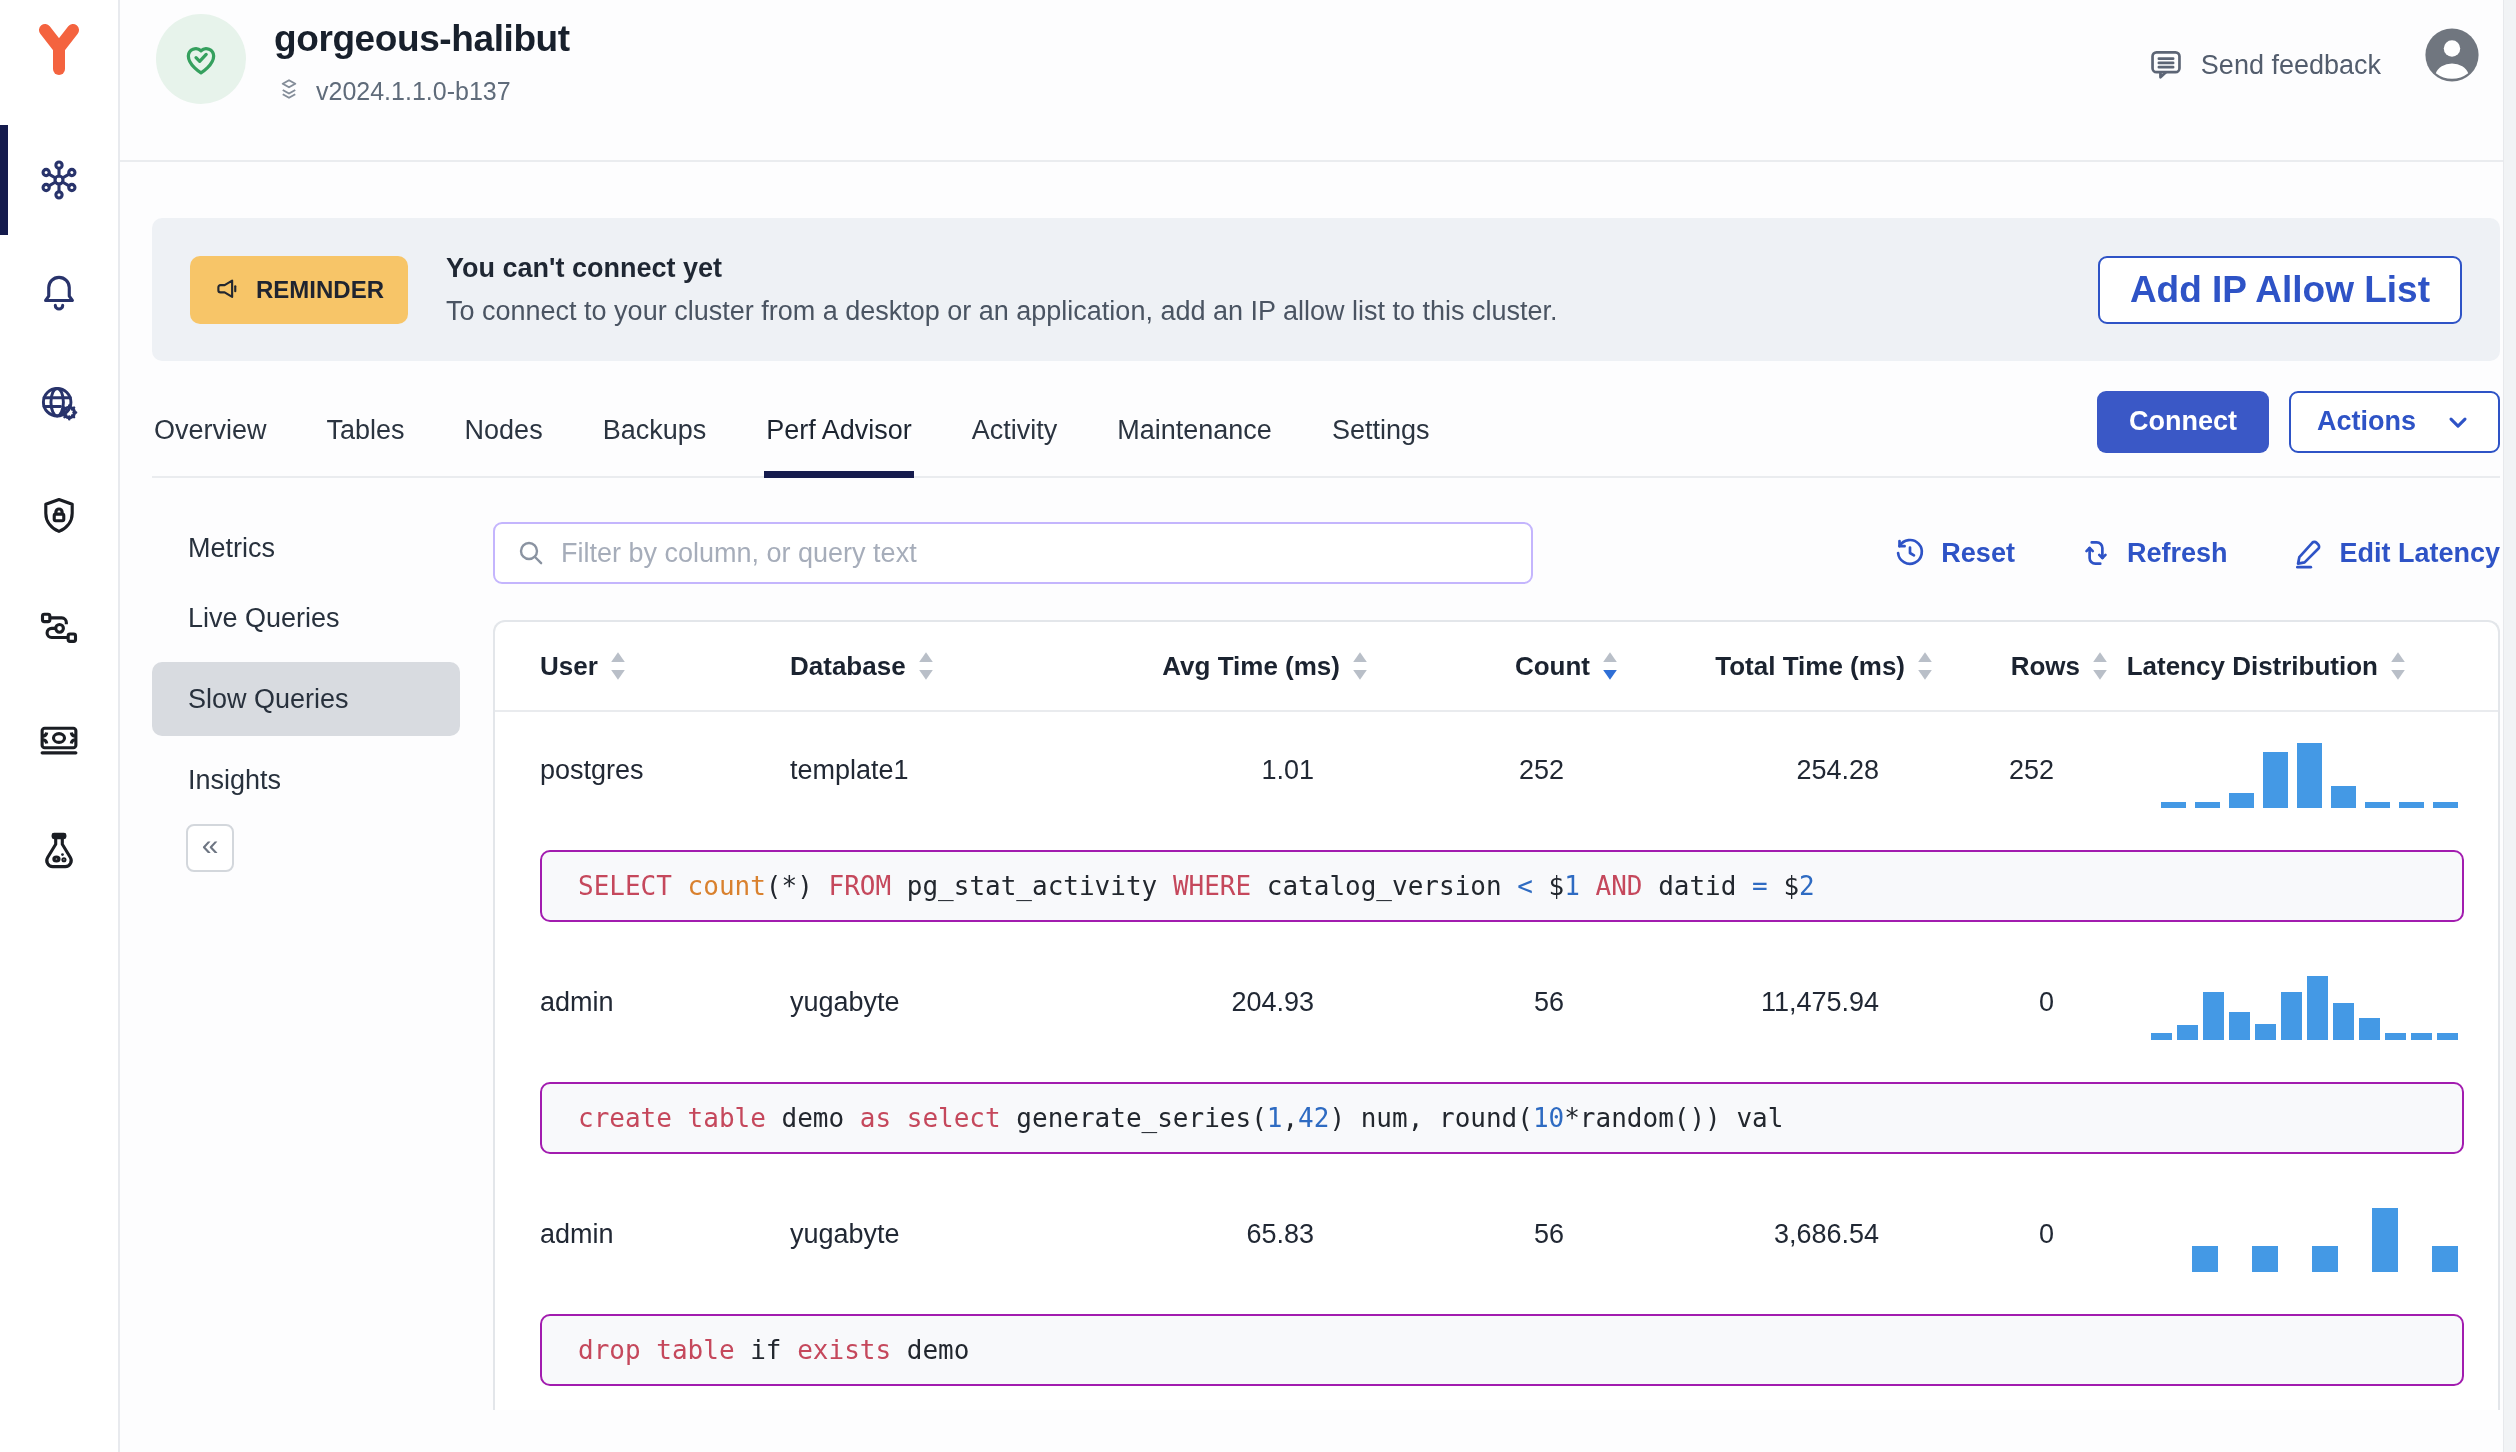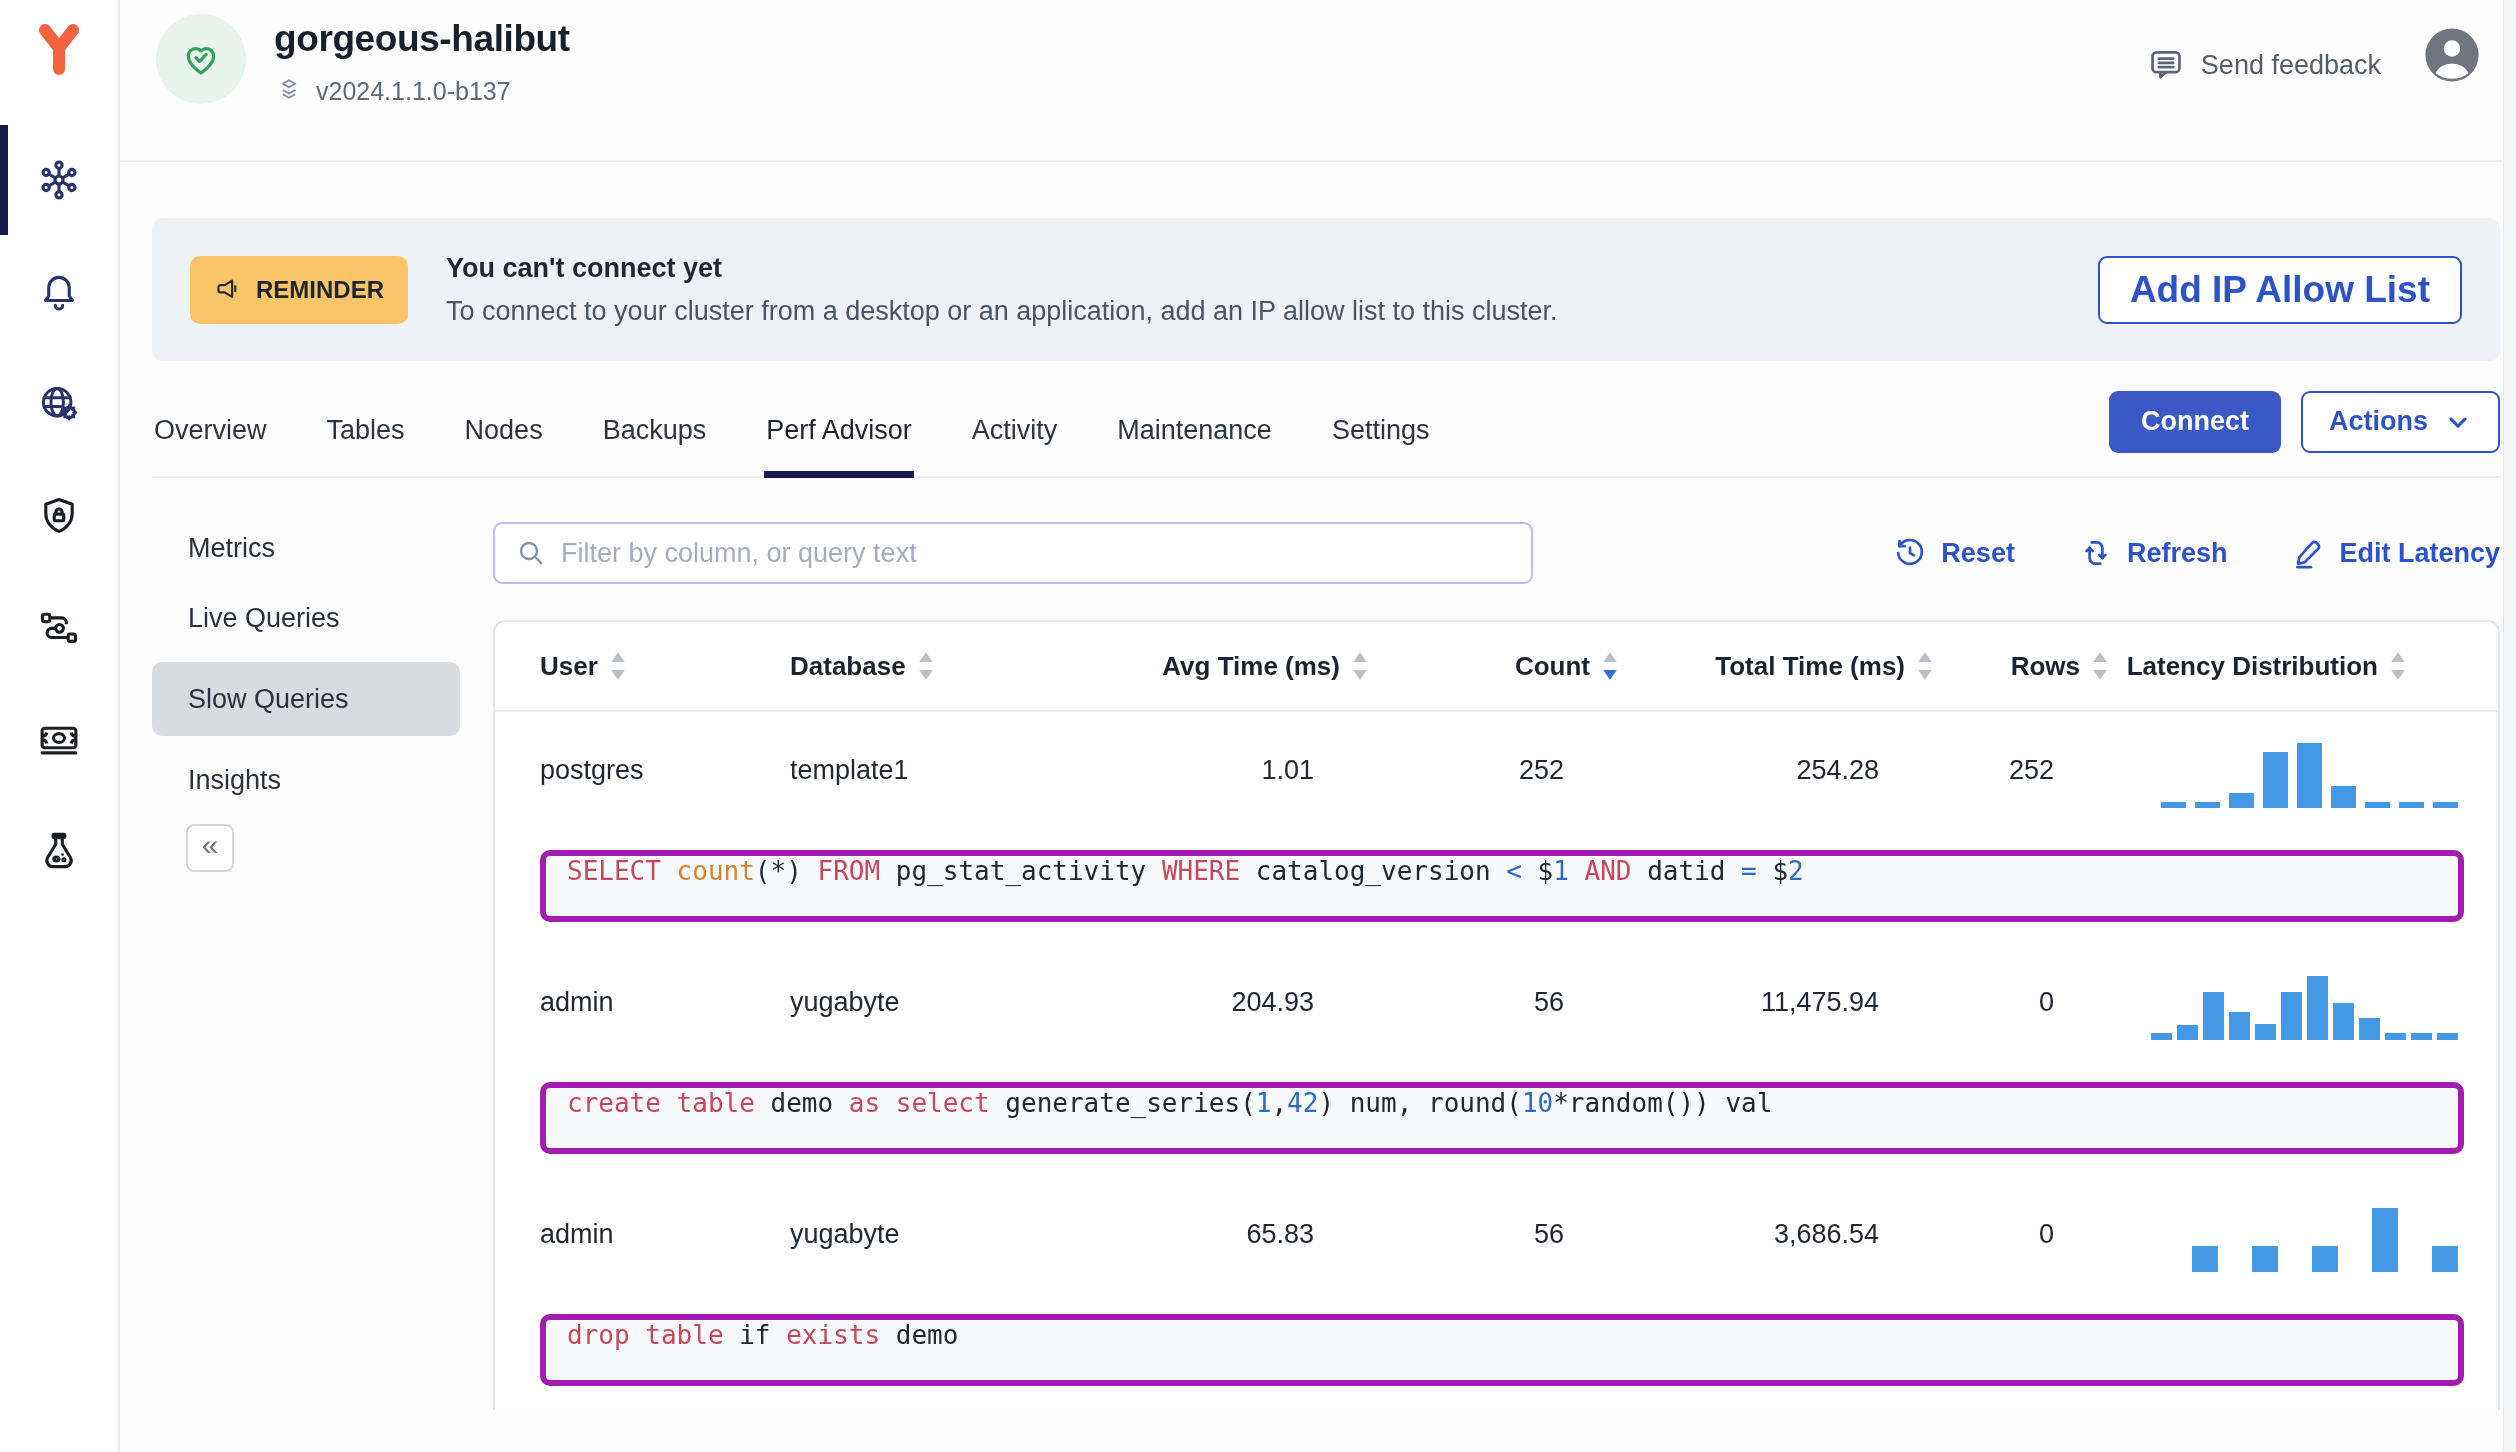--- a/index.html
+++ b/index.html
@@ -47,21 +47,21 @@
   
   .tabrow { margin:18px 16px 0 32px; display:flex; align-items:center; border-bottom:2px solid #eaecef; }
   .tabs { display:flex; gap:56px; }
   .tab { font-size:27px; color:#2b3440; padding:36px 2px 30px; cursor:pointer; position:relative; background:none; border:none; font-family:inherit; }
   .tab.active { color:#1c2430; }
   .tab.active::after { content:""; position:absolute; left:0; right:0; bottom:-2px; height:7px; background:var(--navy); }
   .tabrow-btns { margin-left:auto; display:flex; gap:20px; align-items:center; padding-bottom:12px; }
   .btn-solid { height:62px; padding:0 32px; background:var(--accent-solid); color:#fff; border:none; border-radius:9px;
                font-size:27px; font-weight:700; cursor:pointer; font-family:inherit; }
   .btn-outline { height:62px; padding:0 26px; background:#fff; border:2.5px solid var(--accent); border-radius:9px;
-                 color:var(--accent); font-size:27px; font-weight:700; cursor:pointer; display:flex; align-items:center; gap:16px; font-family:inherit; }
+                 color:var(--accent); font-size:27px; font-weight:700; cursor:pointer; display:flex; align-items:center; gap:28px; font-family:inherit; }
   .btn-outline svg { width:28px; height:28px; }
 
   
   .content { display:flex; padding:44px 16px 0 32px; align-items:flex-start; }
   .subnav { width:308px; margin-right:33px; flex:none; }
   .subnav-item { height:52px; display:flex; align-items:center; padding-left:36px; font-size:27px; color:#28313d;
                  border-radius:10px; margin-bottom:18px; cursor:pointer; }
   .subnav-item.selected { background:var(--pill); height:74px; font-size:27px; }
   .collapse-btn { width:48px; height:48px; margin:16px 0 0 34px; background:#fff; border:2px solid #d3d7dc; border-radius:8px;
                   color:#6d7582; font-size:30px; display:flex; align-items:center; justify-content:center; cursor:pointer; padding-bottom:6px; }
@@ -84,22 +84,22 @@
   .th { display:flex; align-items:center; gap:10px; font-size:26px; font-weight:600; color:#1b2330; }
   .th.left { justify-content:flex-start; } .th.left.first { padding-left:45px; }
   .th.right { justify-content:flex-end; }
   .th.latency { justify-content:flex-end; padding-right:90px; }
   .sort { width:20px; height:30px; flex:none; }
   .trow { height:116px; font-size:27px; color:#212834; }
   .td.left { padding-left:0; } .td.first { padding-left:45px; }
   .td.num { text-align:right; padding-right:56px; }
   .hist { display:flex; align-items:flex-end; justify-content:flex-end; padding-right:40px; height:82px; align-self:end; margin-bottom:20px; }
   .hist .bar { background:var(--bar); flex:none; }
-  .sqlbox { margin:22px 34px 22px 45px; height:72px; background:#f8f9fb; border:6px solid #a21caf; border-radius:10px;
-            display:flex; padding-left:21px; font-family:"DejaVu Sans Mono", monospace; font-size:26px;
+  .sqlbox { margin:22px 34px 22px 45px; height:72px; background:#f8f9fb; border:2px solid #a21caf; border-radius:10px;
+            display:flex; align-items:center; padding-left:36px; font-family:"DejaVu Sans Mono", monospace; font-size:26px;
             white-space:pre; color:#22272e; }
   .tok-kw { color:var(--kw); } .tok-fn { color:var(--fn); } .tok-num { color:var(--num); } .tok-op { color:var(--num); } .tok-pl { color:#22272e; }
 
   .scroll-strip { position:fixed; right:0; top:0; width:13px; height:1452px; background:#f1f3f5; border-left:1px solid #e7e9ec; }
 </style>
 </head>
 <body>
 
 <nav class="rail">
   <div class="rail-logo">

